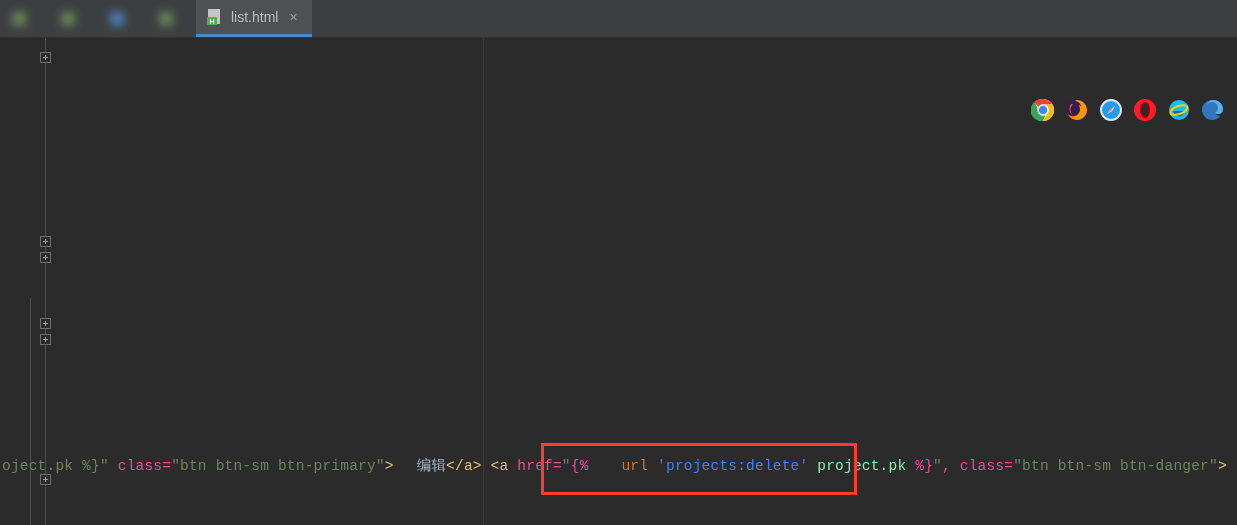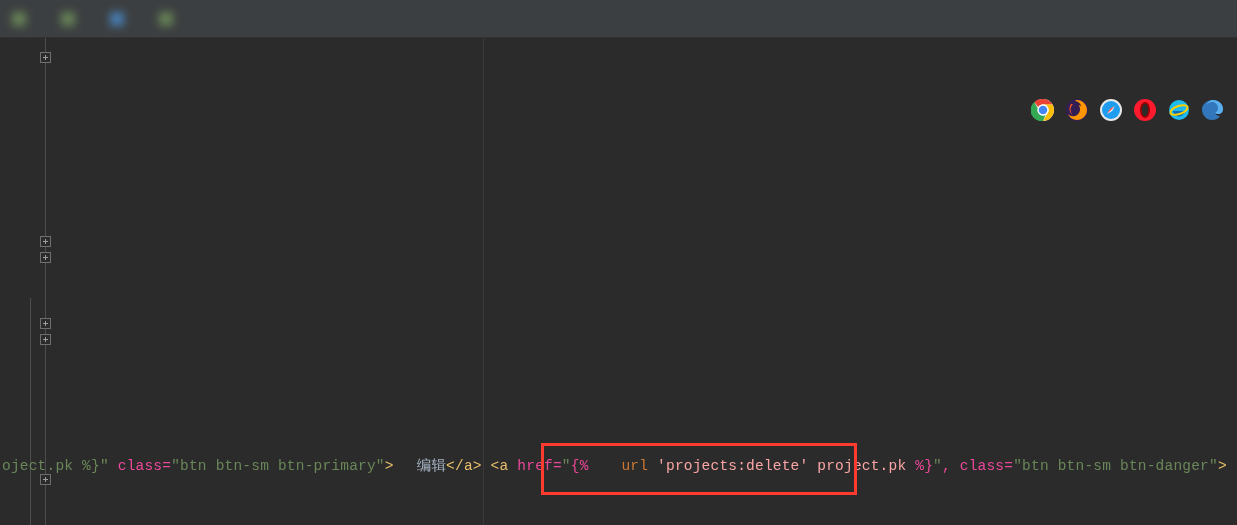--- a/index.html
+++ b/index.html
@@ -140,22 +140,22 @@
     white-space: nowrap;
     color: #a9b7c6;
     letter-spacing: 0.2px;
     padding-left: 2px;
   }
   .tok-str   { color: #6a8759; }
   .tok-attr  { color: #ec4899; }
   .tok-tag   { color: #e8bf6a; }
   .tok-text  { color: #a9b7c6; margin-left: 23px; }
   .tok-kw    { color: #cc7832; margin-left: 24px; }
-  .tok-name  { color: #fca5a5; margin-top: 44px; }
-  .tok-var   { color: #fca5a5; }
+  .tok-name  { color: #3b82f6; margin-top: 44px; }
+  .tok-var   { color: #86efac; }
 
   .hl-box {
     position: absolute;
     left: 541px;
     top: 405px;
     width: 316px;
     height: 52px;
     border: 3px solid #ff3b30;
     pointer-events: none;
   }
@@ -203,20 +203,31 @@
 
   <div class="tab blurred">
     <span class="icon file-icon">
       <svg viewBox="0 0 18 18">
           <rect x="2" y="2" width="14" height="14" fill="#6e8f5a"></rect>
         </svg>
     </span>
     <span class="label"></span>
   </div>
 
+  <div class="tab active">
+    <span class="file-icon">
+      <svg viewBox="0 0 18 18">
+        <rect x="2" y="1" width="12" height="15" fill="#c5c5c5"></rect>
+        <rect x="1" y="9" width="10" height="8" rx="1" fill="#4caf50"></rect>
+        <text x="6" y="15.5" text-anchor="middle" font-size="7" font-family="sans-serif" fill="#fff" font-weight="bold">H</text>
+      </svg>
+    </span>
+    <span class="label">list.html</span>
+    <span class="close-x">×</span>
+  </div>
 
 </div>
 
 <div class="editor">
 
   <div class="v-divider"></div>
 
   <div class="extra-guide"></div>
 
   <div class="gutter">

